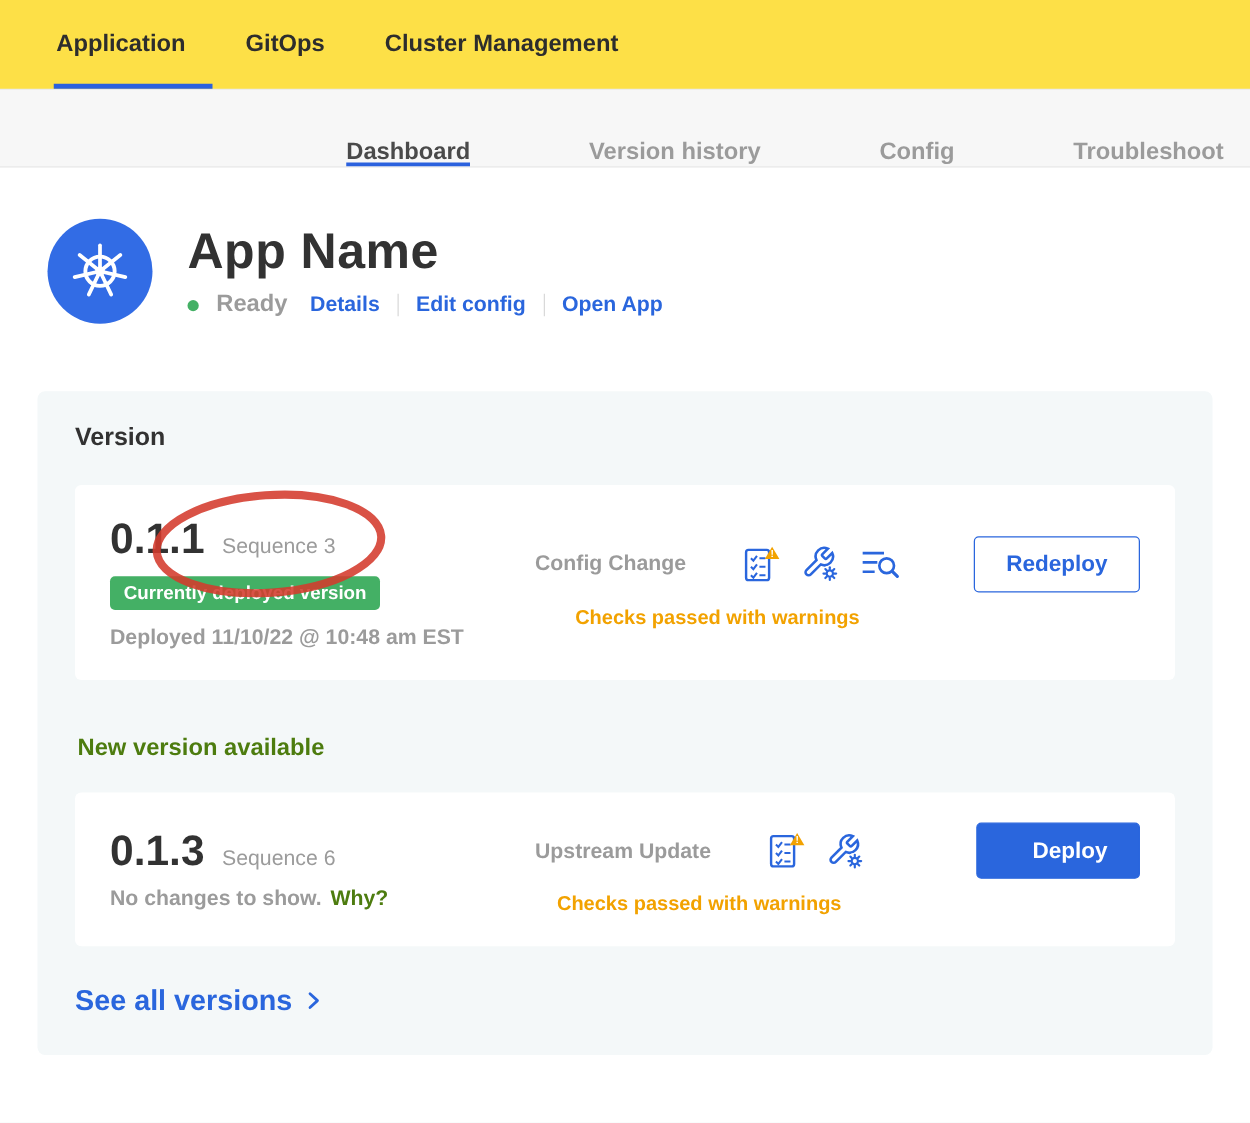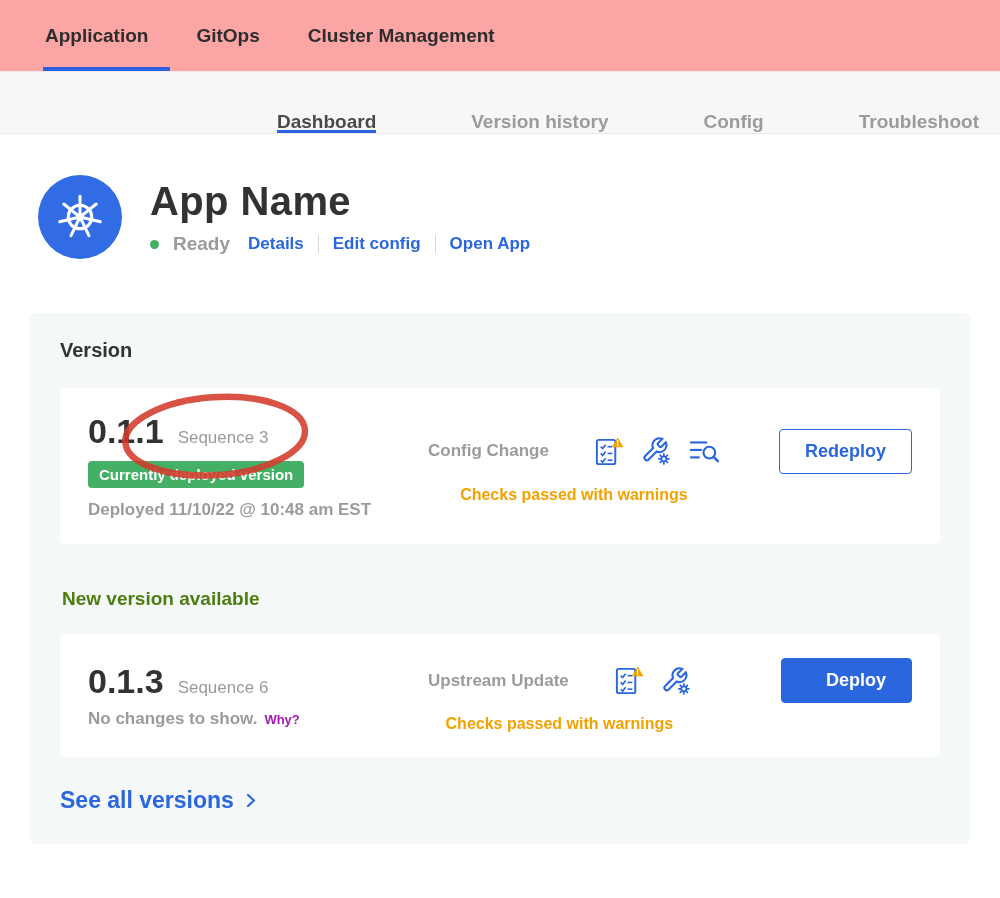--- a/index.html
+++ b/index.html
@@ -6,21 +6,21 @@
   html,body { width:1000px; height:898px; }
   body {
     font-family:"Liberation Sans", sans-serif;
     background:#ffffff; color:#323232;
     overflow:hidden; position:relative;
   }
   a { text-decoration:none; }
 
   
   .top-nav { display:flex; align-items:stretch; height:72px; padding-left:45px; gap:48px;
-             background:#fca5a5; border-bottom:1px solid #ececec; }
+             background:#fde047; border-bottom:1px solid #ececec; }
   .top-nav-item { display:flex; align-items:center; font-size:19px; font-weight:700;
                   color:#2d2d2d; position:relative; cursor:pointer; white-space:nowrap; }
   .top-nav-item.active::after { content:""; position:absolute; left:-2px; right:-22px; bottom:0;
                   height:4px; background:#2b61de; }
 
   
   .sub-nav { display:flex; align-items:flex-end; height:62px; padding-left:277px; gap:95px;
              background:#f7f7f7; border-bottom:1px solid #e9e9e9; }
   .sub-nav-item { display:flex; align-items:center; font-size:19px; font-weight:700;
                   color:#9b9b9b; position:relative; cursor:pointer; white-space:nowrap; }
@@ -53,21 +53,21 @@
   .card-left { width:340px; flex-shrink:0; }
   .version-row { display:flex; align-items:baseline; gap:14px; position:relative; }
   .version-number { font-size:34px; font-weight:700; color:#323232; }
   .version-seq { font-size:17px; color:#9b9b9b; font-weight:500; position:relative; white-space:nowrap; }
   .annotation-ellipse { position:absolute; left:50%; top:50%;
                         transform:translate(-54%,-52%); pointer-events:none; z-index:3; }
   .deployed-badge { display:inline-block; background:#44b065; color:#fff; font-size:15px;
                     font-weight:700; padding:5px 11px; border-radius:4px; margin-top:10px; }
   .meta-text { font-size:17px; color:#9b9b9b; font-weight:600; margin-top:12px; white-space:nowrap; }
   .no-changes-row { display:flex; align-items:baseline; gap:7px; margin-top:8px; }
-  .why-link { font-size:13px; font-weight:700; color:#a21caf; cursor:pointer; }
+  .why-link { font-size:17px; font-weight:700; color:#4d7c0f; cursor:pointer; }
 
   .card-right { flex:1; display:grid; grid-template-columns:auto auto 1fr;
                 column-gap:44px; align-items:center; }
   .source-label { font-size:17px; font-weight:700; color:#9b9b9b; white-space:nowrap; }
   .icon-row { display:flex; align-items:center; gap:17px; }
   .checks-warning { grid-column:1/3; text-align:center; font-size:16px; font-weight:700;
                     color:#f2a200; margin-top:12px; white-space:nowrap; }
   .btn { justify-self:end; grid-row:1; grid-column:3; font-size:18px; font-weight:700;
          border-radius:4px; padding:11px 25px; cursor:pointer; border:1px solid #2a66dd;
          font-family:inherit;text-align:center; }

